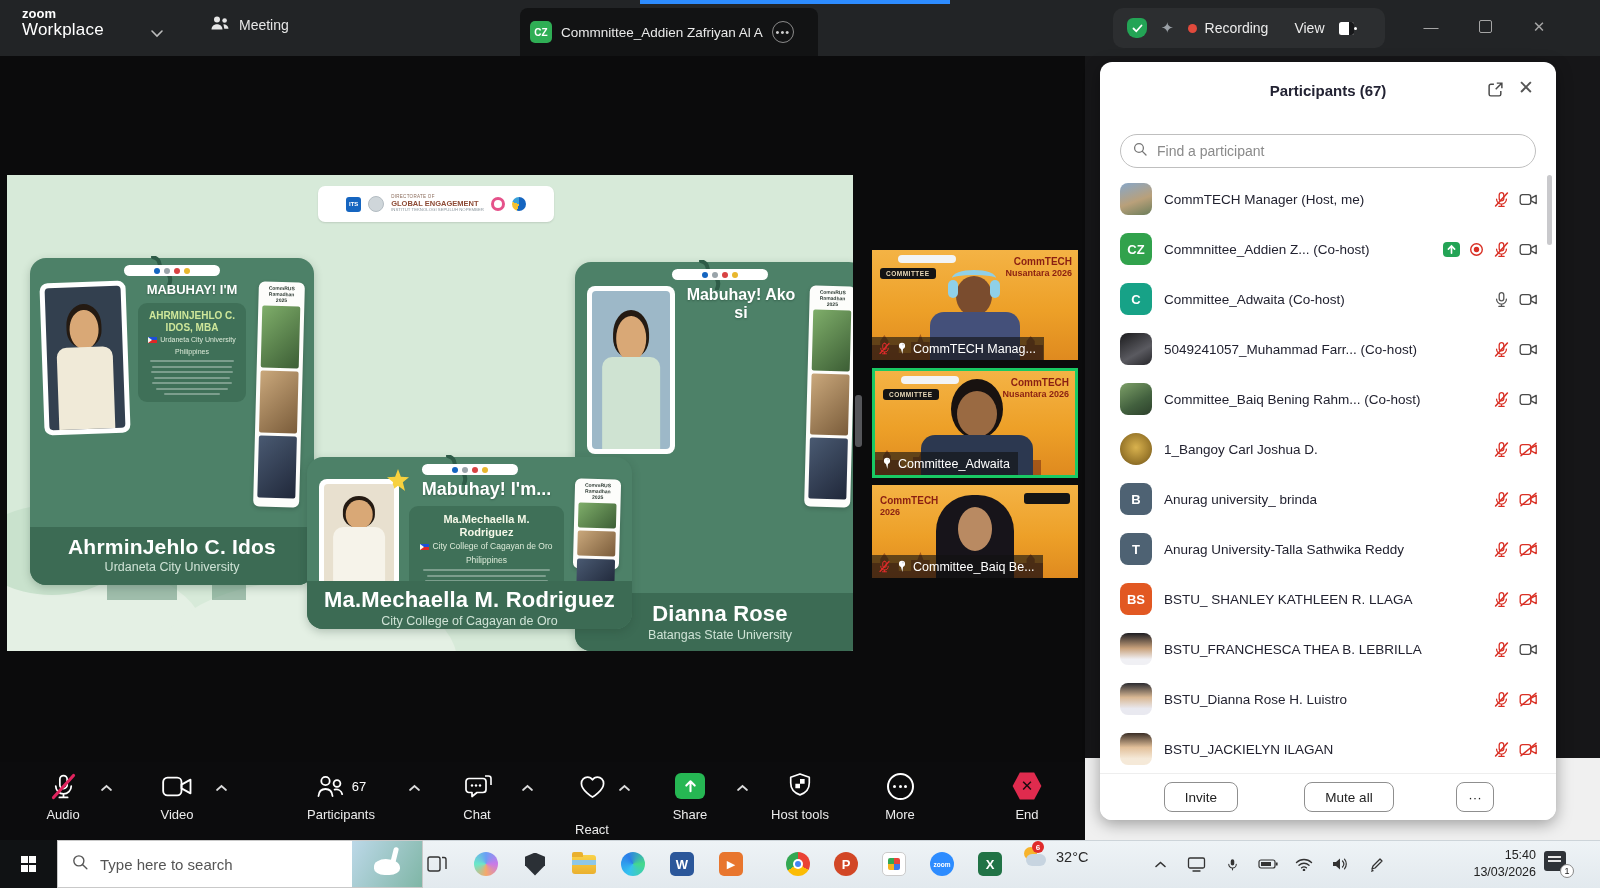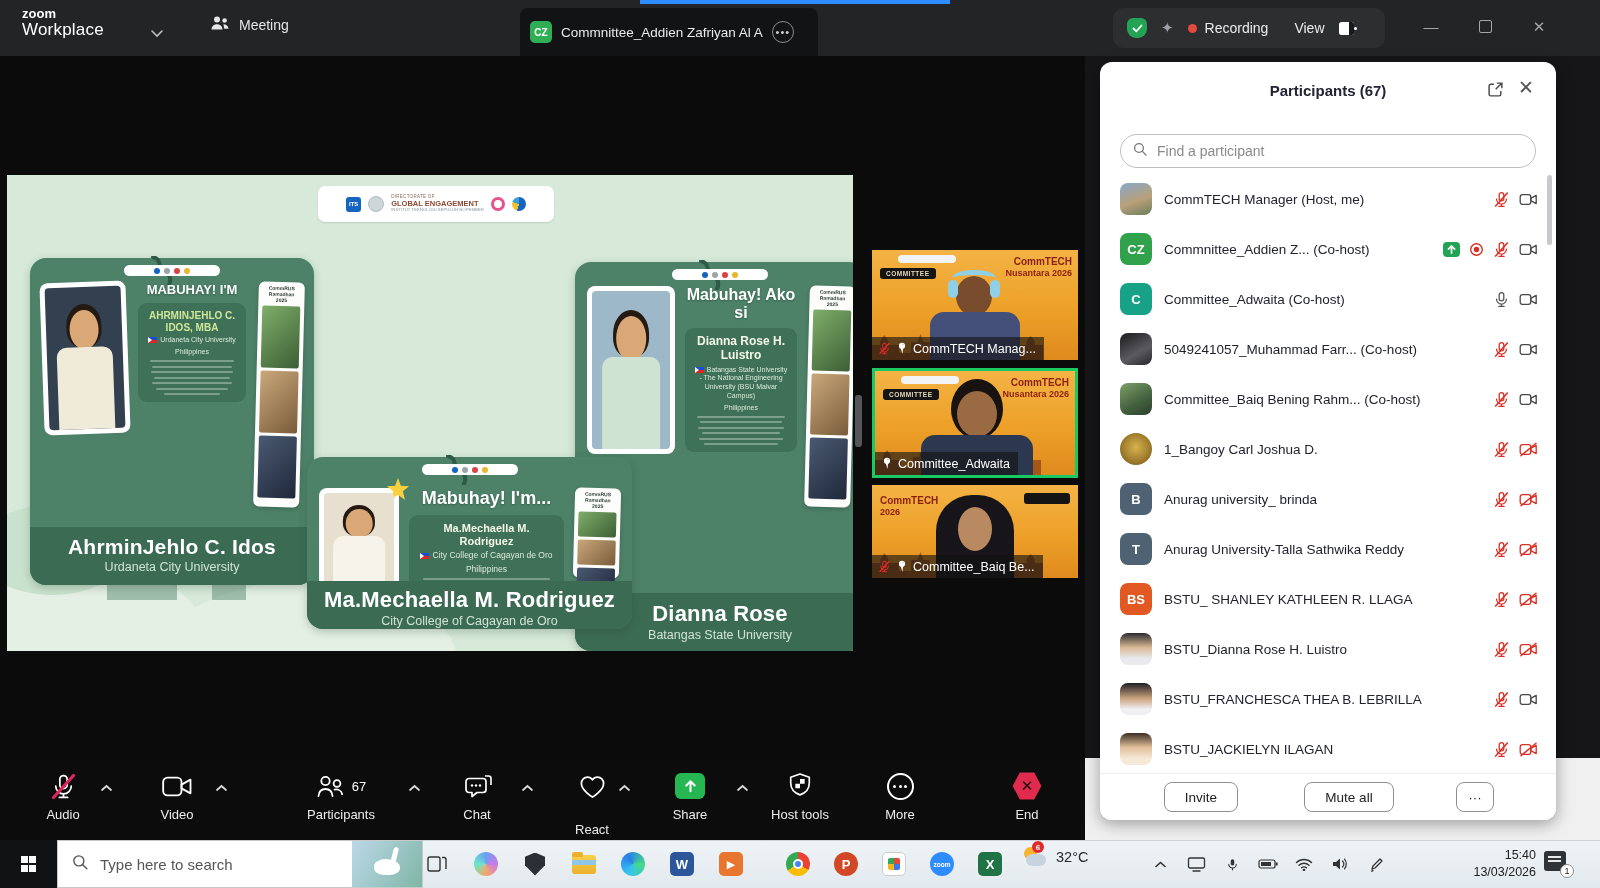--- a/index.html
+++ b/index.html
@@ -300,31 +300,20 @@
      <div class="photo" style="width:88px;height:168px;transform:rotate(0deg);">
 
        <div class="ph" style="background:#9db8c8">
          <div class="ph-hair" style="top:12%;width:46%;height:30%;background:#241a12;"></div>
          <div class="ph-face" style="top:16%;width:38%;height:28%;background:#d9a876;"></div>
          <div class="ph-body" style="top:42%;width:74%;height:60%;background:#cfe3d2;"></div>
        </div>
      </div>
      <div class="mid">
        <div class="greet" style="font-size:16px;">Mabuhay! Ako si</div>
-       <div class="ipanel">
-         <div class="iname" style="font-size:12px;color:#f5f8e8">Dianna Rose H. Luistro</div>
-         <div class="isub" style="font-size:7px;"><span class="flag"></span>Batangas State University - The National Engineering University (BSU Malvar Campus)</div>
-         <div class="isub" style="font-size:7px;">Philippines</div>
-         <div class="fl" style="width:92%"></div>
-                <div class="fl" style="width:86%"></div>
-                <div class="fl" style="width:89%"></div>
-                <div class="fl" style="width:82%"></div>
-                <div class="fl" style="width:87%"></div>
-                <div class="fl" style="width:78%"></div>
-       </div>
      </div>
      <div class="strip" style="width:46px;height:221px;">
        <div class="strip-title">CommRUS Ramadhan 2025</div>
        <div class="sph" style="height:61px;background:linear-gradient(135deg,#7fae6a,#3c5e35)"></div>
               <div class="sph" style="height:61px;background:linear-gradient(135deg,#caa87c,#7a5c3a)"></div>
               <div class="sph" style="height:61px;background:linear-gradient(135deg,#4a5a72,#20283a)"></div>
      </div>
    </div>
    <div class="card-foot" style="height:58px;padding-top:8px;box-sizing:border-box;">
      <div class="foot-name" style="font-size:22px;">Dianna Rose</div>
@@ -334,21 +323,21 @@
         <div class="card" style="left: 300px; top: 282px; width: 305px; height: 172px;">
    <svg class="hanger" width="26" height="30" viewBox="0 0 26 30">
             <path d="M4 1c10 3 4 10 10 13s9 8 6 15" stroke="#2e5b47" stroke-width="4" fill="none" stroke-linecap="round"></path>
           </svg>
    <div class="mini-banner">
      <span class="mb-dot" style="background:#1565c0"></span>
             <span class="mb-dot" style="background:#9aa4aa"></span>
      <span class="mb-dot" style="background:#d84343"></span>
             <span class="mb-dot" style="background:#e8b72e"></span>
    </div>
-   <div class="card-row" style="top:22px;margin-top:9px;">
+   <div class="card-row" style="top:22px;">
      <div class="photo" style="width:80px;height:112px;transform:rotate(0deg);">
        <div class="star" style="right:-10px;top:-10px;"></div>
        <div class="ph" style="background:#e8e0cf">
          <div class="ph-hair" style="top:12%;width:46%;height:30%;background:#241a12;"></div>
          <div class="ph-face" style="top:16%;width:38%;height:28%;background:#d9a876;"></div>
          <div class="ph-body" style="top:42%;width:74%;height:60%;background:#f6f3ea;"></div>
        </div>
      </div>
      <div class="mid">
        <div class="greet" style="font-size:18px;">Mabuhay! I'm...</div>
@@ -703,62 +692,62 @@
                 <g fill="none" stroke="#d93025" stroke-width="1.3" stroke-linejoin="round">
                   <rect x="1.2" y="2.6" width="10.6" height="9.8" rx="2.4"></rect>
                   <path d="M11.8 6.4l5.4-3v8.2l-5.4-3z"></path>
                 </g>
                 <line x1="2" y1="13.8" x2="17" y2="1.2" stroke="#d93025" stroke-width="1.5" stroke-linecap="round"></line>
               </svg>
             </span>
           </span>
         </div>
         <div class="prow">
+          <div class="pav" style="background:linear-gradient(180deg,#1d1d22 0%,#c9a27c 48%,#f0f0f4 82%);"></div>
+          <span class="pname">BSTU_FRANCHESCA THEA B. LEBRILLA</span>
+          <span class="picons">
+            <span style="display:flex">
+              <svg width="17" height="17" viewBox="0 0 17 17">
+                <g fill="none" stroke="#d93025" stroke-width="1.3" stroke-linecap="round">
+                  <rect x="6.2" y="1.6" width="4.6" height="8.2" rx="2.3"></rect>
+                  <path d="M3.6 8.2a4.9 4.9 0 0 0 9.8 0M8.5 13.1v2.2M5.9 15.4h5.2"></path>
+                </g>
+                <line x1="2.6" y1="15" x2="14.4" y2="2" stroke="#d93025" stroke-width="1.6" stroke-linecap="round"></line>
+              </svg>
+            </span>
+            <span style="display:flex">
+              <svg width="19" height="15" viewBox="0 0 19 15">
+                <g fill="none" stroke="#4a4a4a" stroke-width="1.3" stroke-linejoin="round">
+                  <rect x="1.2" y="2.6" width="10.6" height="9.8" rx="2.4"></rect>
+                  <path d="M11.8 6.4l5.4-3v8.2l-5.4-3z"></path>
+                </g>
+              </svg>
+            </span>
+          </span>
+        </div>
+        <div class="prow">
           <div class="pav" style="background:linear-gradient(180deg,#2b2b30 0%,#d9b894 45%,#e9e9f0 80%);"></div>
           <span class="pname">BSTU_Dianna Rose H. Luistro</span>
           <span class="picons">
             <span style="display:flex">
               <svg width="17" height="17" viewBox="0 0 17 17">
                 <g fill="none" stroke="#d93025" stroke-width="1.3" stroke-linecap="round">
                   <rect x="6.2" y="1.6" width="4.6" height="8.2" rx="2.3"></rect>
                   <path d="M3.6 8.2a4.9 4.9 0 0 0 9.8 0M8.5 13.1v2.2M5.9 15.4h5.2"></path>
                 </g>
                 <line x1="2.6" y1="15" x2="14.4" y2="2" stroke="#d93025" stroke-width="1.6" stroke-linecap="round"></line>
               </svg>
             </span>
             <span style="display:flex">
               <svg width="19" height="15" viewBox="0 0 19 15">
                 <g fill="none" stroke="#d93025" stroke-width="1.3" stroke-linejoin="round">
                   <rect x="1.2" y="2.6" width="10.6" height="9.8" rx="2.4"></rect>
                   <path d="M11.8 6.4l5.4-3v8.2l-5.4-3z"></path>
                 </g>
                 <line x1="2" y1="13.8" x2="17" y2="1.2" stroke="#d93025" stroke-width="1.5" stroke-linecap="round"></line>
-              </svg>
-            </span>
-          </span>
-        </div>
-        <div class="prow">
-          <div class="pav" style="background:linear-gradient(180deg,#1d1d22 0%,#c9a27c 48%,#f0f0f4 82%);"></div>
-          <span class="pname">BSTU_FRANCHESCA THEA B. LEBRILLA</span>
-          <span class="picons">
-            <span style="display:flex">
-              <svg width="17" height="17" viewBox="0 0 17 17">
-                <g fill="none" stroke="#d93025" stroke-width="1.3" stroke-linecap="round">
-                  <rect x="6.2" y="1.6" width="4.6" height="8.2" rx="2.3"></rect>
-                  <path d="M3.6 8.2a4.9 4.9 0 0 0 9.8 0M8.5 13.1v2.2M5.9 15.4h5.2"></path>
-                </g>
-                <line x1="2.6" y1="15" x2="14.4" y2="2" stroke="#d93025" stroke-width="1.6" stroke-linecap="round"></line>
-              </svg>
-            </span>
-            <span style="display:flex">
-              <svg width="19" height="15" viewBox="0 0 19 15">
-                <g fill="none" stroke="#4a4a4a" stroke-width="1.3" stroke-linejoin="round">
-                  <rect x="1.2" y="2.6" width="10.6" height="9.8" rx="2.4"></rect>
-                  <path d="M11.8 6.4l5.4-3v8.2l-5.4-3z"></path>
-                </g>
               </svg>
             </span>
           </span>
         </div>
         <div class="prow">
           <div class="pav" style="background:linear-gradient(180deg,#3a2e26 0%,#e2c09a 45%,#f5e9d8 80%);"></div>
           <span class="pname">BSTU_JACKIELYN ILAGAN</span>
           <span class="picons">
             <span style="display:flex">
               <svg width="17" height="17" viewBox="0 0 17 17">

